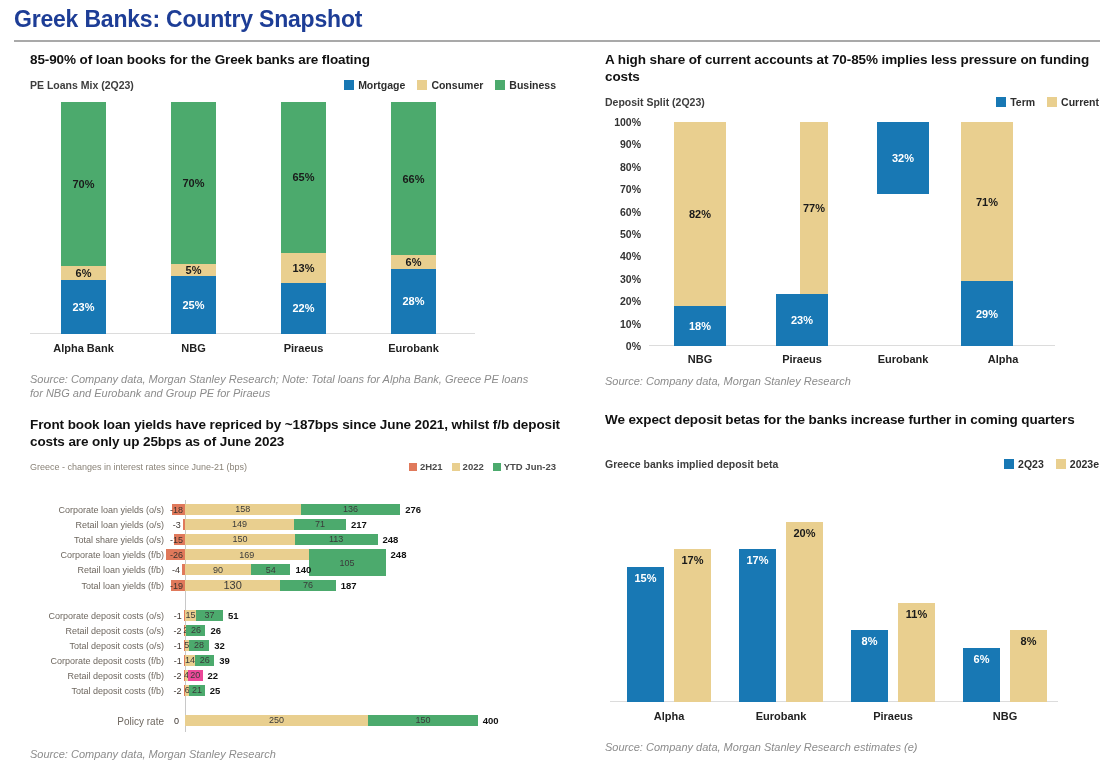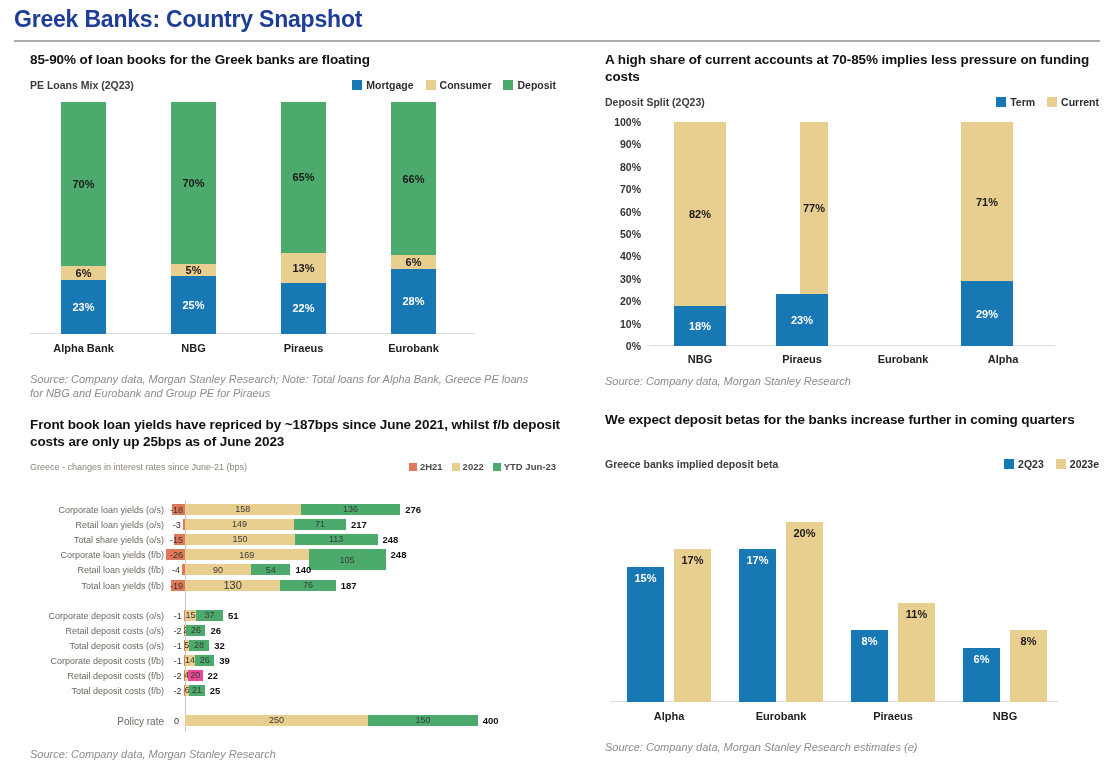--- a/index.html
+++ b/index.html
@@ -45,21 +45,21 @@
           <span style="display: inline-flex; align-items: center;">
             <span class="sw" style="background: rgb(24, 120, 180);"></span>
             <span>Mortgage</span>
           </span>
           <span style="display: inline-flex; align-items: center;">
             <span class="sw" style="background: rgb(233, 207, 143);"></span>
             <span>Consumer</span>
           </span>
           <span style="display: inline-flex; align-items: center;">
             <span class="sw" style="background: rgb(76, 170, 109);"></span>
-            <span>Deposit</span>
+            <span>Business</span>
           </span>
         </span>
     </div>
     <div class="plot" id="plot1">
         <div style="position: absolute; left: 0px; top: 231px; width: 445px; height: 1px; background: rgb(220, 220, 220);"></div>
         <div style="position: absolute; left: 31px; top: 0px; width: 45px; height: 232px; display: flex; flex-direction: column;">
           <div style="height: 164.04px; background: rgb(76, 170, 109); display: flex; align-items: center; justify-content: center; overflow: visible;">
             <span class="seglabel" style="color: rgb(26, 26, 26);">70%</span>
           </div>
           <div style="height: 14.0606px; background: rgb(233, 207, 143); display: flex; align-items: center; justify-content: center; overflow: visible;">
@@ -150,20 +150,23 @@
         <div style="position: absolute; left: 171px; top: 0px; width: 52px; height: 224px; display: flex; flex-direction: column;">
           <div style="height: 172.48px; background: rgb(233, 207, 143); display: flex; align-items: center; justify-content: center; overflow: visible; margin-left: 24px;">
             <span class="seglabel" style="color: rgb(26, 26, 26);">77%</span>
           </div>
           <div style="height: 51.52px; background: rgb(24, 120, 180); display: flex; align-items: center; justify-content: center; overflow: visible;">
             <span class="seglabel" style="color: rgb(255, 255, 255);">23%</span>
           </div>
         </div>
         <div class="cat" style="left: 152px; top: 231px; width: 90px;">Piraeus</div>
         <div style="position: absolute; left: 272px; top: 0px; width: 52px; height: 224px; display: flex; flex-direction: column;">
+          <div style="height: 71.68px; background: rgb(24, 120, 180); display: flex; align-items: center; justify-content: center; overflow: visible;">
+            <span class="seglabel" style="color: rgb(255, 255, 255);">32%</span>
+          </div>
         </div>
         <div class="cat" style="left: 253px; top: 231px; width: 90px;">Eurobank</div>
         <div style="position: absolute; left: 356px; top: 0px; width: 52px; height: 224px; display: flex; flex-direction: column;">
           <div style="height: 159.04px; background: rgb(233, 207, 143); display: flex; align-items: center; justify-content: center; overflow: visible;">
             <span class="seglabel" style="color: rgb(26, 26, 26);">71%</span>
           </div>
           <div style="height: 64.96px; background: rgb(24, 120, 180); display: flex; align-items: center; justify-content: center; overflow: visible;">
             <span class="seglabel" style="color: rgb(255, 255, 255);">29%</span>
           </div>
         </div>
@@ -222,21 +225,21 @@
         <div style="position: absolute; left: 264.8px; top: 46.9px; width: 82.716px; height: 11px; background: rgb(76, 170, 109); display: flex; align-items: center; justify-content: center; overflow: visible;">
           <span style="font-size: 9px; color: rgb(58, 58, 58); white-space: nowrap;">113</span>
         </div>
         <div style="position: absolute; left: 352.516px; top: 46.9px; height: 11px; line-height: 11px; font-size: 9.5px; font-weight: bold; color: rgb(17, 17, 17);">248</div>
         <div style="position: absolute; left: 0px; top: 63.1px; width: 134px; text-align: right; font-size: 9px; color: rgb(110, 103, 95); white-space: nowrap;">Corporate loan yields (f/b)</div>
         <div style="position: absolute; left: 135.968px; top: 62.1px; width: 19.032px; height: 11px; background: rgb(224, 121, 91);"></div>
         <div style="position: absolute; left: 124px; top: 63.1px; width: 29px; text-align: right; font-size: 9px; color: rgb(59, 51, 46);">-26</div>
         <div style="position: absolute; left: 155px; top: 62.1px; width: 123.708px; height: 11px; background: rgb(233, 207, 143); display: flex; align-items: center; justify-content: center; overflow: visible;">
           <span style="font-size: 9px; color: rgb(58, 58, 58); white-space: nowrap;">169</span>
         </div>
-        <div style="position: absolute; left: 278.708px; top: 62.1px; width: 76.86px; height: 21px; background: rgb(76, 170, 109); display: flex; align-items: center; justify-content: center; overflow: visible;">
+        <div style="position: absolute; left: 278.708px; top: 62.1px; width: 76.86px; height: 27px; background: rgb(76, 170, 109); display: flex; align-items: center; justify-content: center; overflow: visible;">
           <span style="font-size: 9px; color: rgb(58, 58, 58); white-space: nowrap;">105</span>
         </div>
         <div style="position: absolute; left: 360.568px; top: 62.1px; height: 11px; line-height: 11px; font-size: 9.5px; font-weight: bold; color: rgb(17, 17, 17);">248</div>
         <div style="position: absolute; left: 0px; top: 78.3px; width: 134px; text-align: right; font-size: 9px; color: rgb(110, 103, 95); white-space: nowrap;">Retail loan yields (f/b)</div>
         <div style="position: absolute; left: 152.072px; top: 77.3px; width: 2.928px; height: 11px; background: rgb(224, 121, 91);"></div>
         <div style="position: absolute; left: 120.072px; top: 78.3px; width: 30px; text-align: right; font-size: 9px; color: rgb(59, 51, 46);">-4</div>
         <div style="position: absolute; left: 155px; top: 77.3px; width: 65.88px; height: 11px; background: rgb(233, 207, 143); display: flex; align-items: center; justify-content: center; overflow: visible;">
           <span style="font-size: 9px; color: rgb(58, 58, 58); white-space: nowrap;">90</span>
         </div>
         <div style="position: absolute; left: 220.88px; top: 77.3px; width: 39.528px; height: 11px; background: rgb(76, 170, 109); display: flex; align-items: center; justify-content: center; overflow: visible;">

